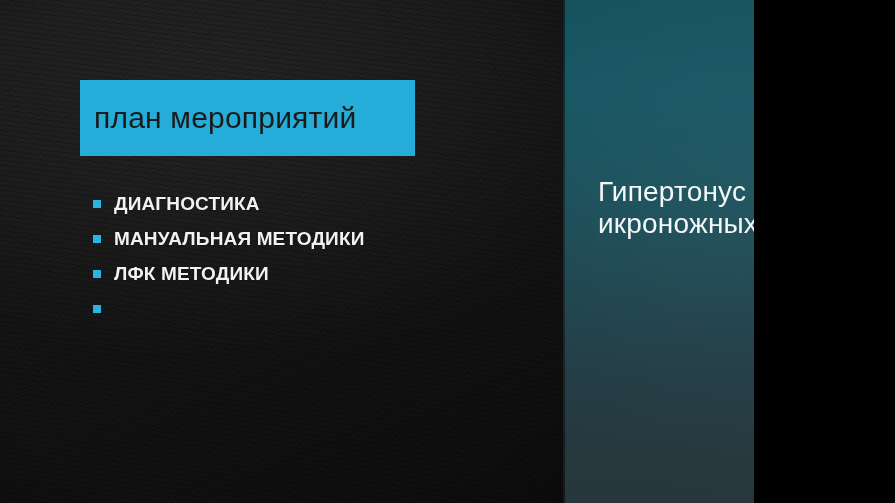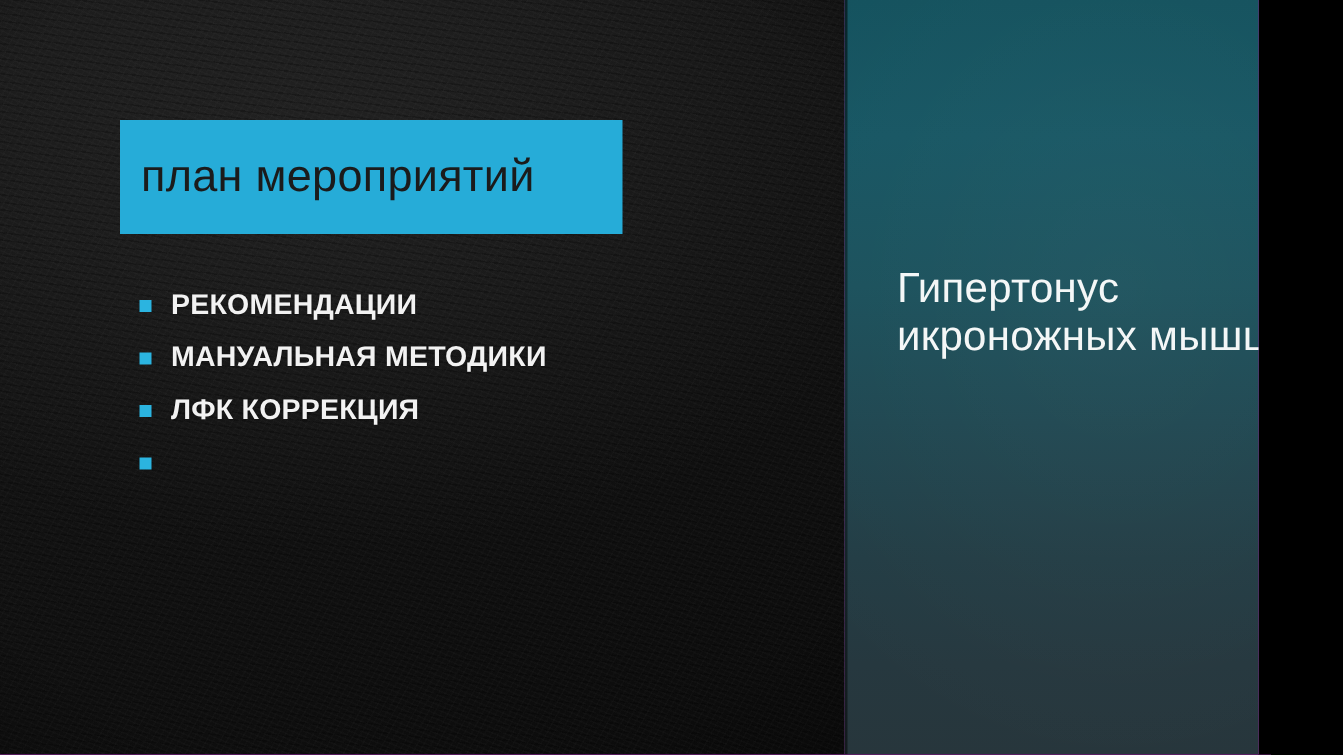--- a/index.html
+++ b/index.html
@@ -6,24 +6,24 @@
     margin: 0;
     padding: 0;
     background: #000;
   }
   body {
     font-family: "Liberation Sans", sans-serif;
   }
 
   #slide {
     position: relative;
-    width: 839px;
+    width: 754px;
     height: 503px;
     overflow: hidden;
-    background: #d946ef;
+    background: #1d4ed8;
   }
 
   
   .left-panel {
     position: absolute;
     left: 0;
     top: 0;
     width: 563px;
     height: 503px;
     background:
@@ -185,31 +185,31 @@
   <div class="left-panel"></div>
 
   <div class="title-box">
     <span class="title-box-text">план мероприятий</span>
   </div>
 
   <div class="bullets">
 
     <div class="bullet-row">
       <span class="bullet-marker"></span>
-      <span class="bullet-label">РЕКОМЕНДАЦИИ</span>
+      <span class="bullet-label">ДИАГНОСТИКА</span>
     </div>
 
     <div class="bullet-row">
       <span class="bullet-marker"></span>
       <span class="bullet-label">МАНУАЛЬНАЯ МЕТОДИКИ</span>
     </div>
 
     <div class="bullet-row">
       <span class="bullet-marker"></span>
-      <span class="bullet-label">ЛФК КОРРЕКЦИЯ</span>
+      <span class="bullet-label">ЛФК МЕТОДИКИ</span>
     </div>
 
     <div class="bullet-row">
       <span class="bullet-marker"></span>
     </div>
 
   </div>
 
   <div class="right-panel"></div>
   <div class="panel-divider"></div>

